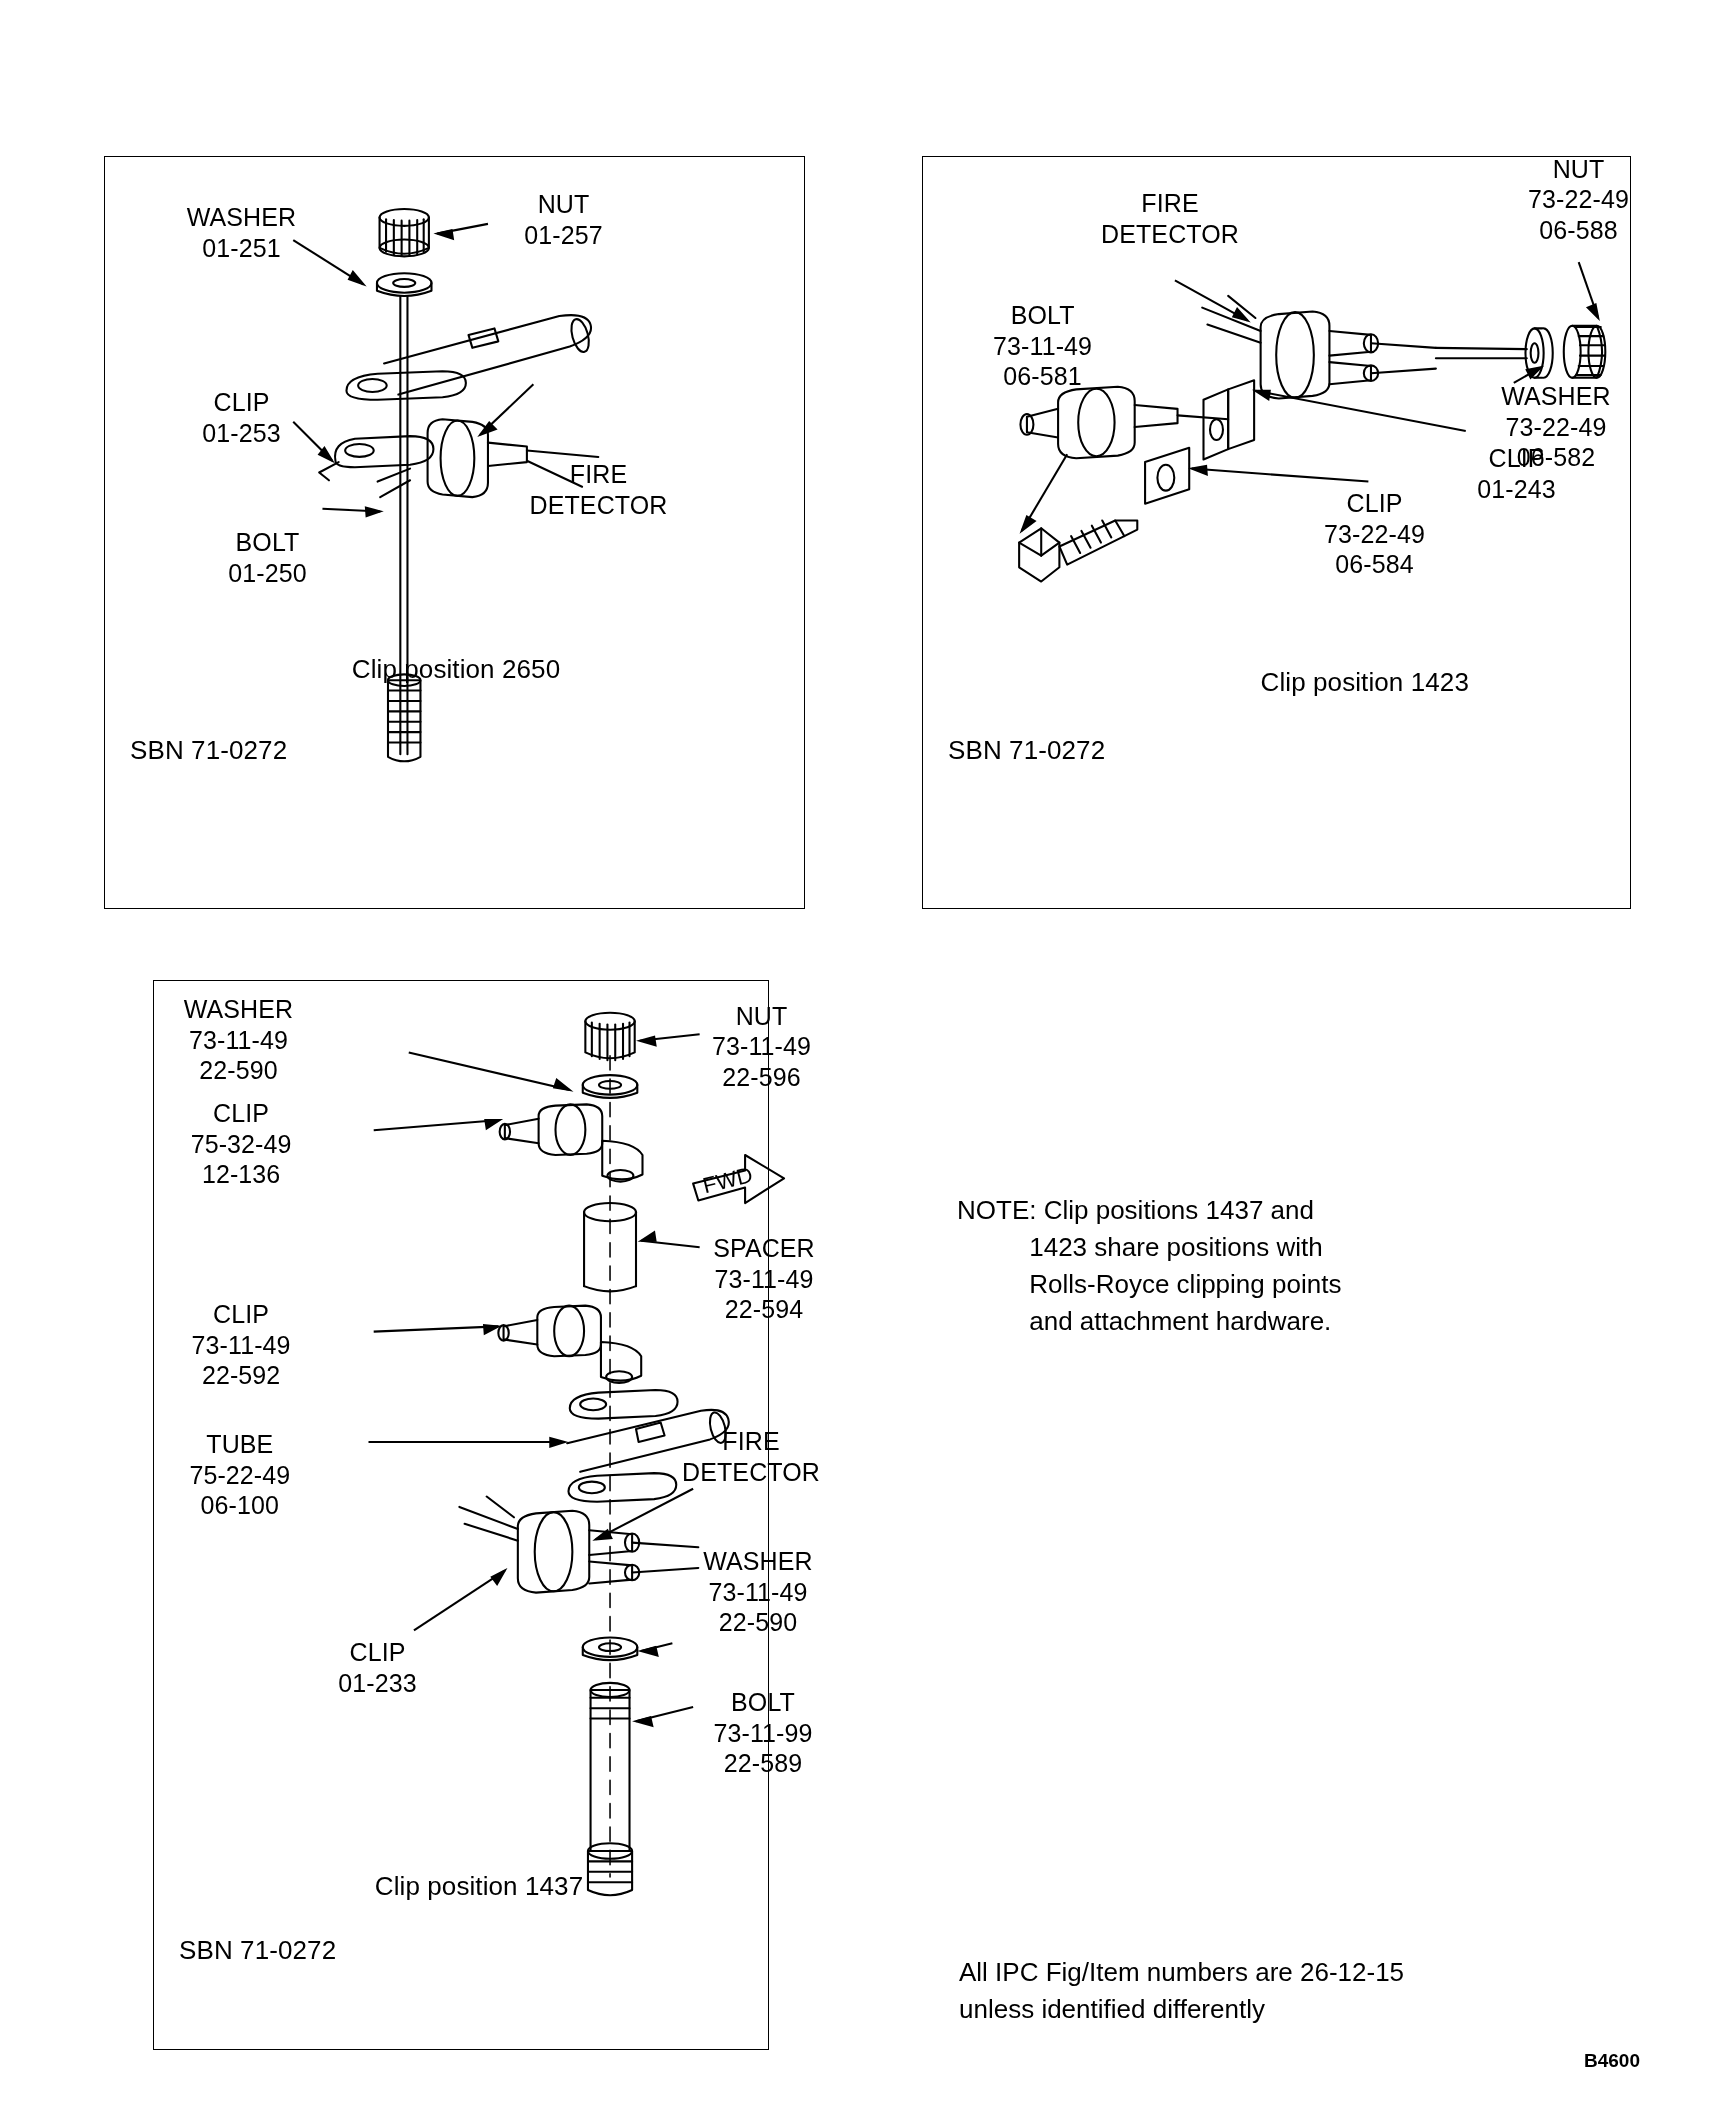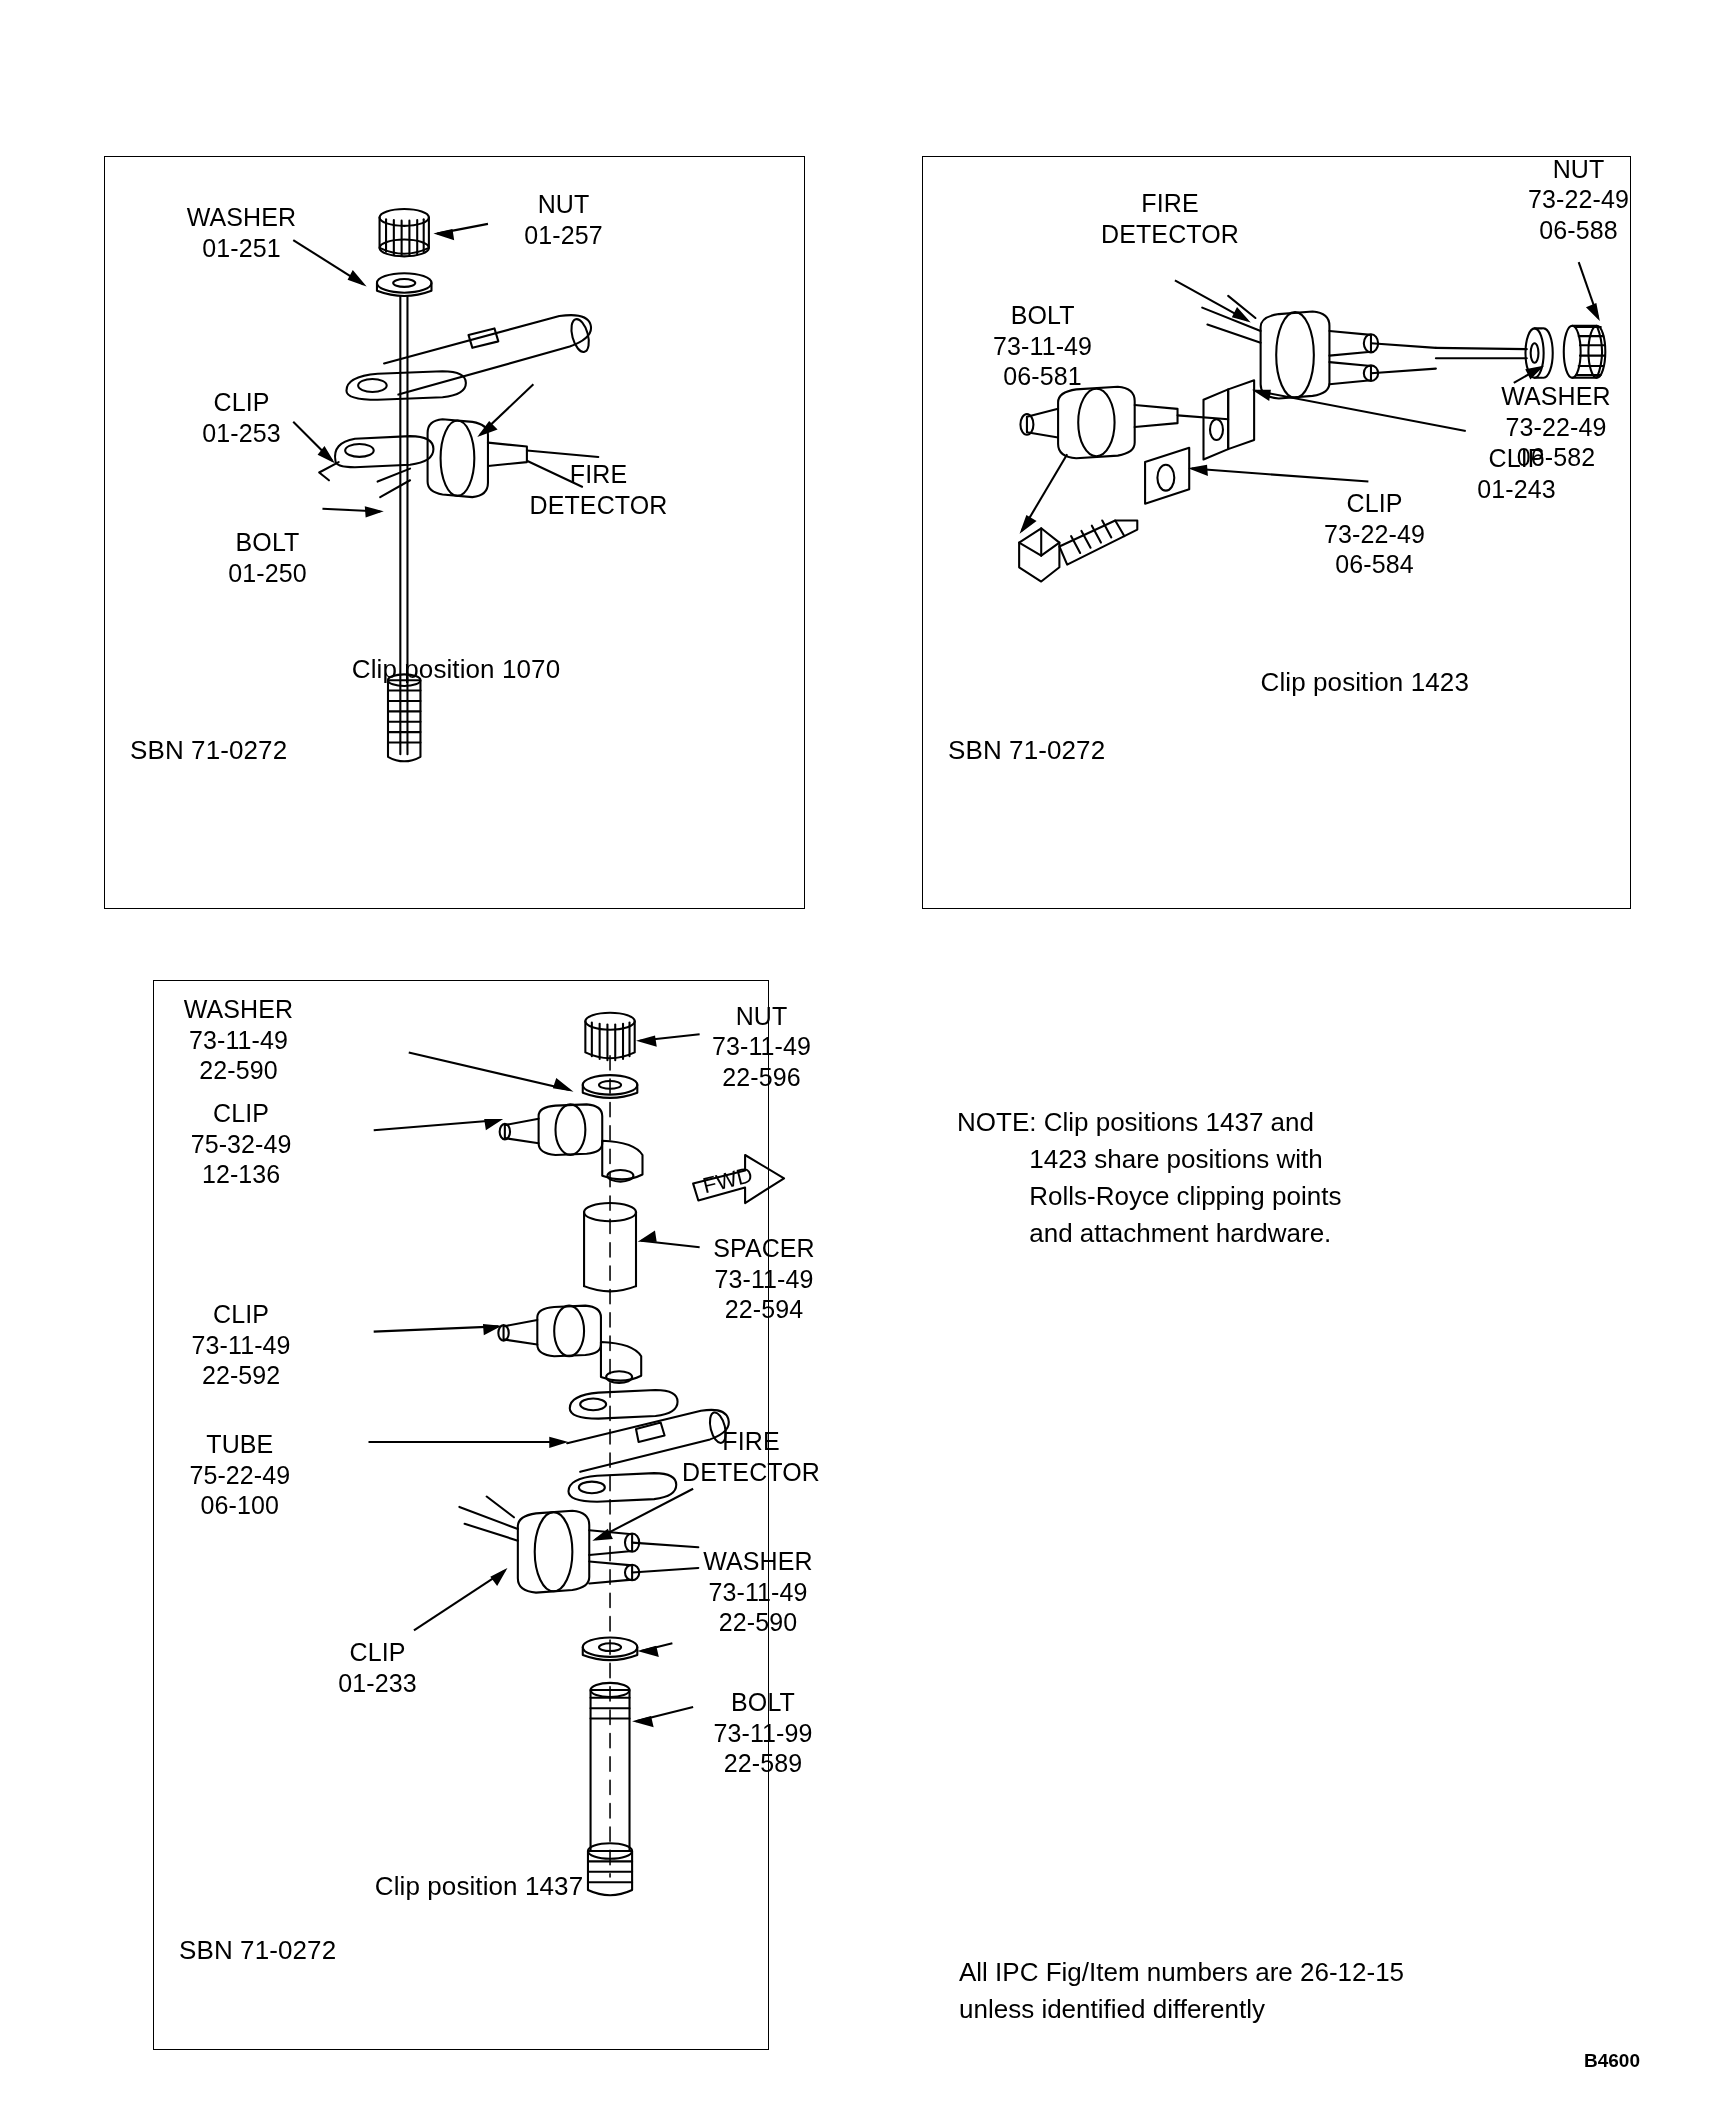--- a/index.html
+++ b/index.html
@@ -125,21 +125,21 @@
 01-251</div>
   <div class="lbl" style="left:374px; top:32px; width:169px; text-align:center;">NUT
 01-257</div>
   <div class="lbl" style="left:65px; top:230px; width:143px; text-align:center;">CLIP
 01-253</div>
   <div class="lbl" style="left:396px; top:302px; width:195px; text-align:center;">FIRE
 DETECTOR</div>
   <div class="lbl" style="left:91px; top:370px; width:143px; text-align:center;">BOLT
 01-250</div>
 
-  <div class="lbl" style="left:156px; top:497px; width:390px; text-align:center; font-size:26px;">Clip position 1070</div>
+  <div class="lbl" style="left:156px; top:497px; width:390px; text-align:center; font-size:26px;">Clip position 2650</div>
   <div class="lbl" style="left:25px; top:578px; font-size:26px;">SBN 71-0272</div>
 </div>
 
 <div class="panel" style="left:922px; top:156px; width:709px; height:753px;">
 
   <svg class="overlay" width="709" height="753" viewBox="0 0 1092 1160">
     <g fill="none" stroke="#000" stroke-width="3.2" stroke-linejoin="round" stroke-linecap="round">
 
       <path d="M520 350 L520 262 Q520 246 548 242 L600 238 Q626 240 626 260 L626 348 Q626 364 600 368 L548 372 Q520 370 520 350 Z"></path>
       <ellipse cx="573" cy="305" rx="29" ry="66"></ellipse>
@@ -382,21 +382,21 @@
   <div class="lbl" style="left:149px; top:656px; width:149px; text-align:center;">CLIP
 01-233</div>
   <div class="lbl" style="left:518px; top:706px; width:182px; text-align:center;">BOLT
 73-11-99
 22-589</div>
 
   <div class="lbl" style="left:130px; top:890px; width:390px; text-align:center; font-size:26px;">Clip position 1437</div>
   <div class="lbl" style="left:25px; top:954px; font-size:26px;">SBN 71-0272</div>
 </div>
 
-<div class="note" style="left:957px; top:1104px; width:649px;">NOTE: Clip positions 1437 and
+<div class="note" style="left:957px; top:1192px; width:649px;">NOTE: Clip positions 1437 and
           1423 share positions with
           Rolls-Royce clipping points
           and attachment hardware.</div>
 
 <div class="note" style="left:938px; top:1954px; width:688px;margin-left:21px;">All IPC Fig/Item numbers are 26-12-15
 unless identified differently</div>
 
 <div class="figid" style="left:1584px; top:2050px;">B4600</div>
 
 

